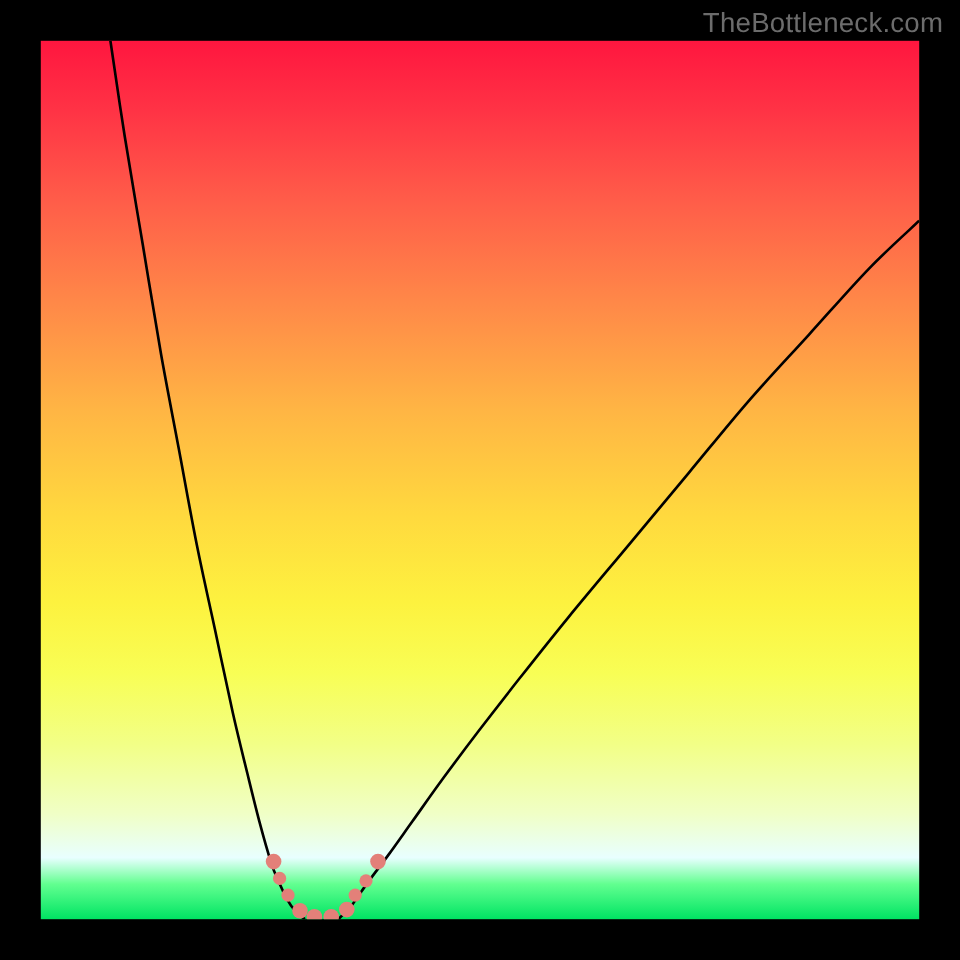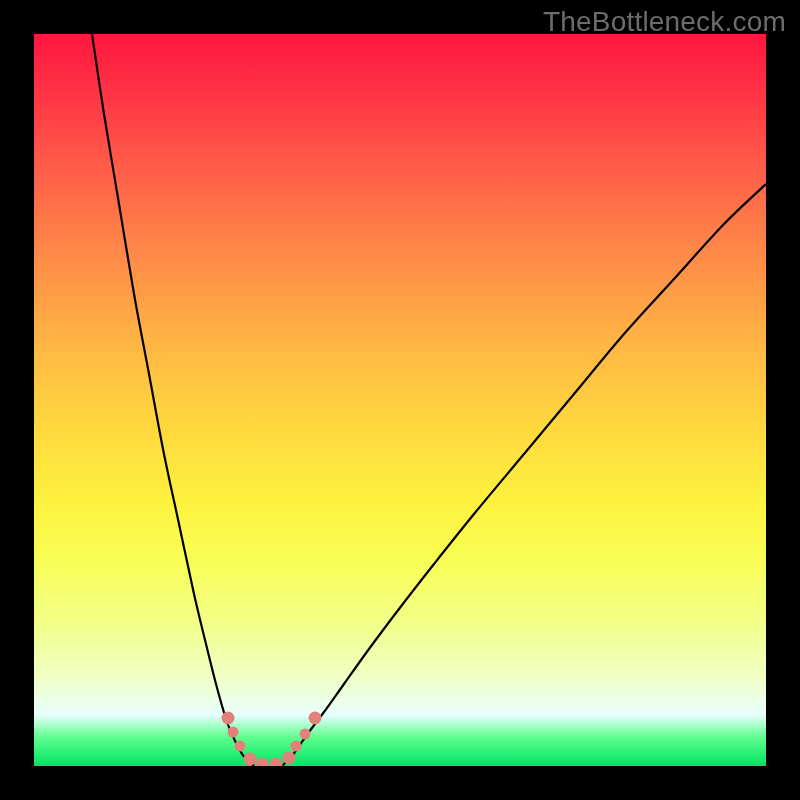--- a/index.html
+++ b/index.html
@@ -38,21 +38,21 @@
       #f0ffc6 88%,
       #e8ffff 93%,
       #62ff90 96%,
       #00e463 100%);
   }
   .watermark {
     position: absolute;
     top: 6px;
     right: 14px;
     color: #6c6c6c;
-    font-size: 28px;
+    font-size: 23px;
     font-weight: 400;
     letter-spacing: 0.2px;
     font-family: Arial, Helvetica, sans-serif;
   }
   svg.curve {
     position: absolute;
     left: 0;
     top: 0;
     width: 732px;
     height: 732px;

